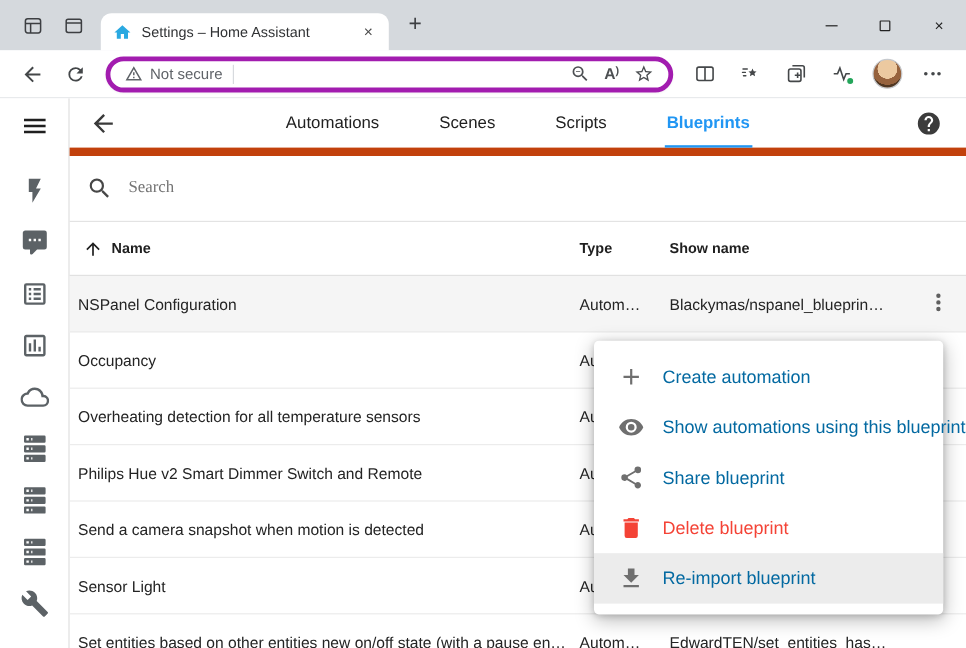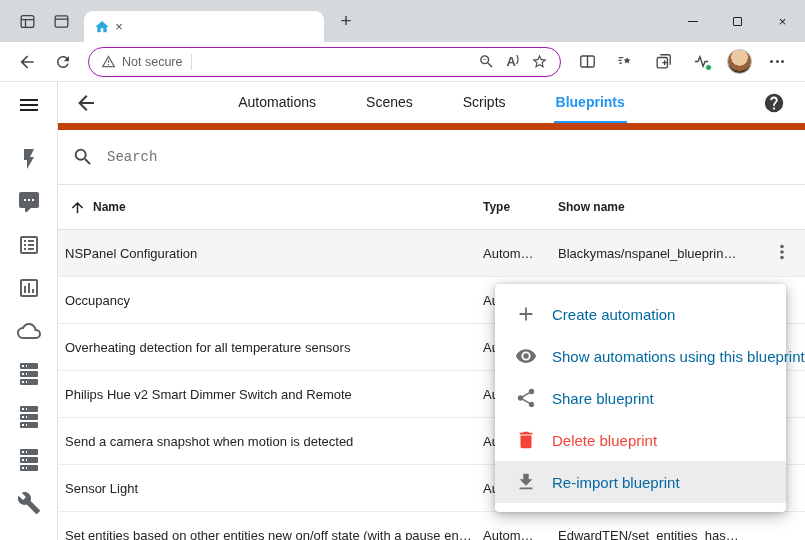--- a/index.html
+++ b/index.html
@@ -15,21 +15,21 @@
   .tab-close { width:18px; height:18px; font-size:13px; color:#4c4c4c; display:flex; align-items:center; justify-content:center; border-radius:4px; }
   .newtab { width:28px; height:28px; margin-left:8px; color:#3d3f42; font-size:19px; display:flex; align-items:center; justify-content:center; }
   .win-controls { margin-left:auto; display:flex; height:100%; }
   .win-btn { width:45px; height:100%; display:flex; align-items:center; justify-content:center; color:#1f1f1f; font-size:13px; }
   .min-glyph { width:10px; height:1px; background:#222; }
   .max-glyph { width:9px; height:9px; border:1.2px solid #222; border-radius:1px; }
 
   
   .toolbar { height:40px; background:#fff; display:flex; align-items:center; padding:0 10px; gap:2px; border-bottom:1px solid #e3e5e8; }
   .nav-btn { width:34px; height:32px; border-radius:6px; display:flex; align-items:center; justify-content:center; color:#444749; flex-shrink:0; }
-  .omnibox { flex:1; height:30px; border:1px solid #a21caf; border-radius:15px; display:flex; align-items:center; padding:0 12px; margin:0 6px; box-shadow:0 1px 2px rgba(0,0,0,.05); min-width:0; }
+  .omnibox { flex:1; height:30px; border:4px solid #a21caf; border-radius:15px; display:flex; align-items:center; padding:0 12px; margin:0 6px; box-shadow:0 1px 2px rgba(0,0,0,.05); min-width:0; }
   .omni-sec { display:flex; align-items:center; gap:6px; color:#5f6368; font-size:12.5px; white-space:nowrap; }
   .omni-div { width:1px; height:16px; background:#d7dade; margin:0 9px; flex-shrink:0; }
   .omni-url { font-size:13px; color:#202124; white-space:nowrap; overflow:hidden; }
   .omni-actions { margin-left:auto; display:flex; align-items:center; gap:12px; color:#4c4f52; }
   .ra { font-size:13px; font-weight:bold; color:#4c4f52; }
   .ra i { font-style:normal; font-size:9px; vertical-align:4px; }
   .tool-btn { width:36px; height:32px; border-radius:6px; display:flex; align-items:center; justify-content:center; color:#444749; position:relative; flex-shrink:0; }
   .green-dot { position:absolute; right:7px; bottom:7px; width:7px; height:7px; border-radius:50%; background:#23a55a; border:1.5px solid #fff; }
   .avatar { width:25px; height:25px; border-radius:50%; background:radial-gradient(circle at 50% 32%, #ecc9a0 0 42%, #96623d 43% 68%, #4d3categ 69%); background-color:#96623d; background-image:radial-gradient(circle at 50% 32%, #ecc9a0 0 42%, #96623d 43% 68%, #503722 69%); border:1px solid #c7cace; }
   .ellipsis-dots { display:flex; gap:2.5px; }
@@ -44,21 +44,21 @@
 
   .ha-header { height:48px; border-bottom:7px solid #c2410c; display:flex; align-items:center; position:relative; }
   .ha-back { margin-left:16px; width:24px; height:24px; color:#3a3a3a; position:relative; z-index:1; display:flex; }
   .ha-tabs { position:absolute; left:0; right:0; top:0; height:100%; display:flex; justify-content:center; gap:46px; }
   .ha-tab { height:100%; display:flex; align-items:center; font-size:14px; color:#212121; padding:0 2px; border-bottom:2px solid transparent; }
   .ha-tab.active { color:#2196f3; border-bottom-color:#2196f3; font-weight:bold; }
   .ha-help { margin-left:auto; margin-right:20px; width:22px; height:22px; color:#3c3c3c; position:relative; z-index:1; display:flex; }
 
   .search-row { height:55px; border-bottom:1px solid #e3e3e3; display:flex; align-items:center; padding-left:14px; gap:13px; }
   .search-icon { width:22px; height:22px; color:#474747; display:flex; }
-  .search-input { border:none; outline:none; font-size:14px; color:#1d4ed8; flex:1; background:transparent; font-family:Liberation Mono, monospace; }
+  .search-input { border:none; outline:none; font-size:14px; color:#1d4ed8; flex:1; background:transparent; font-family:Liberation Serif, serif; }
   .search-input::placeholder { color:#747474; }
 
   .thead { height:45px; border-bottom:1px solid #e1e1e1; display:flex; align-items:center; font-size:12px; font-weight:bold; color:#1f1f1f; }
   .c-name { flex:1; min-width:0; padding-left:7px; display:flex; align-items:center; }
   .thead .c-name { padding-left:11px; gap:7px; }
   .sort-icon { width:17px; height:17px; color:#1f1f1f; display:flex; }
   .c-type { width:75px; flex-shrink:0; padding-left:8px; white-space:nowrap; overflow:hidden; }
   .c-file { width:210px; flex-shrink:0; padding-left:8px; white-space:nowrap; overflow:hidden; }
   .c-dots { width:45px; flex-shrink:0; display:flex; align-items:center; justify-content:center; }
 
@@ -96,20 +96,21 @@
           <rect x="4" y="5" width="16" height="14" rx="2"></rect>
           <path d="M4 9h16"></path>
         </svg>
     </div>
     <div class="tab">
       <span style="display:flex;">
         <svg viewBox="0 0 24 24" width="16" height="16">
             <path fill="#2aa9e1" fill-rule="evenodd" d="M10,20V14H14V20H19V12H22L12,3L2,12H5V20H10Z"></path>
           </svg>
       </span>
+      <span class="tab-title">Settings – Home Assistant</span>
       <span class="tab-close">×</span>
     </div>
     <div class="newtab">+</div>
     <div class="win-controls">
       <div class="win-btn">
           <span class="min-glyph"></span>
         </div>
       <div class="win-btn">
           <span class="max-glyph"></span>
         </div>

